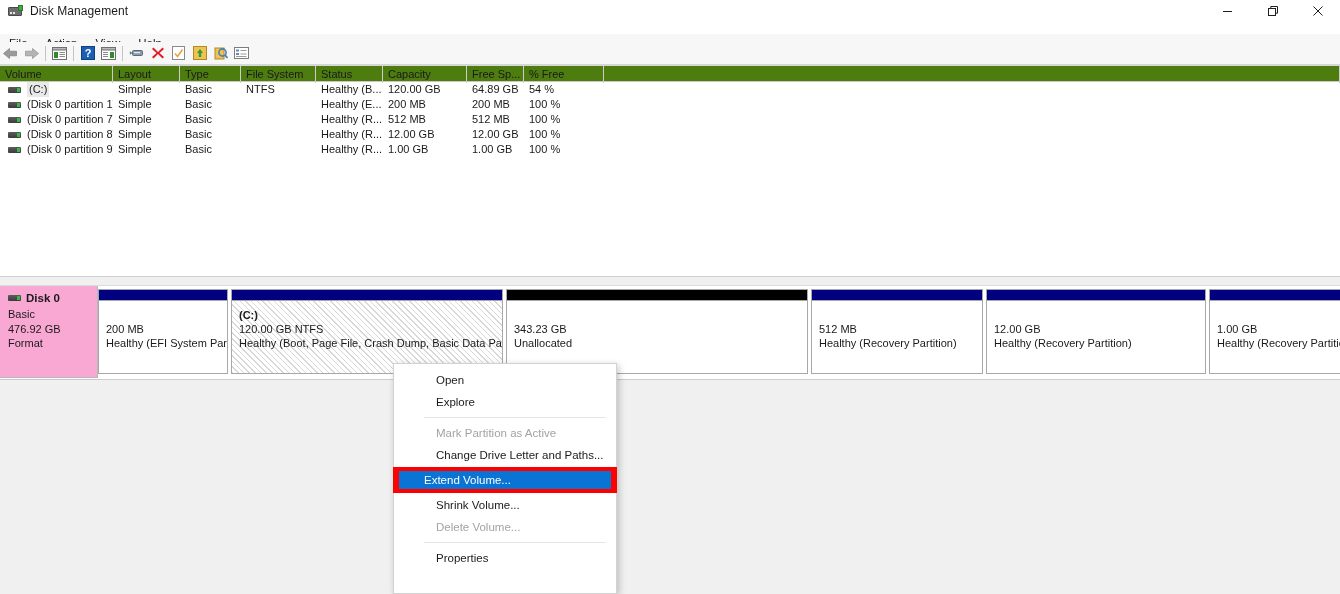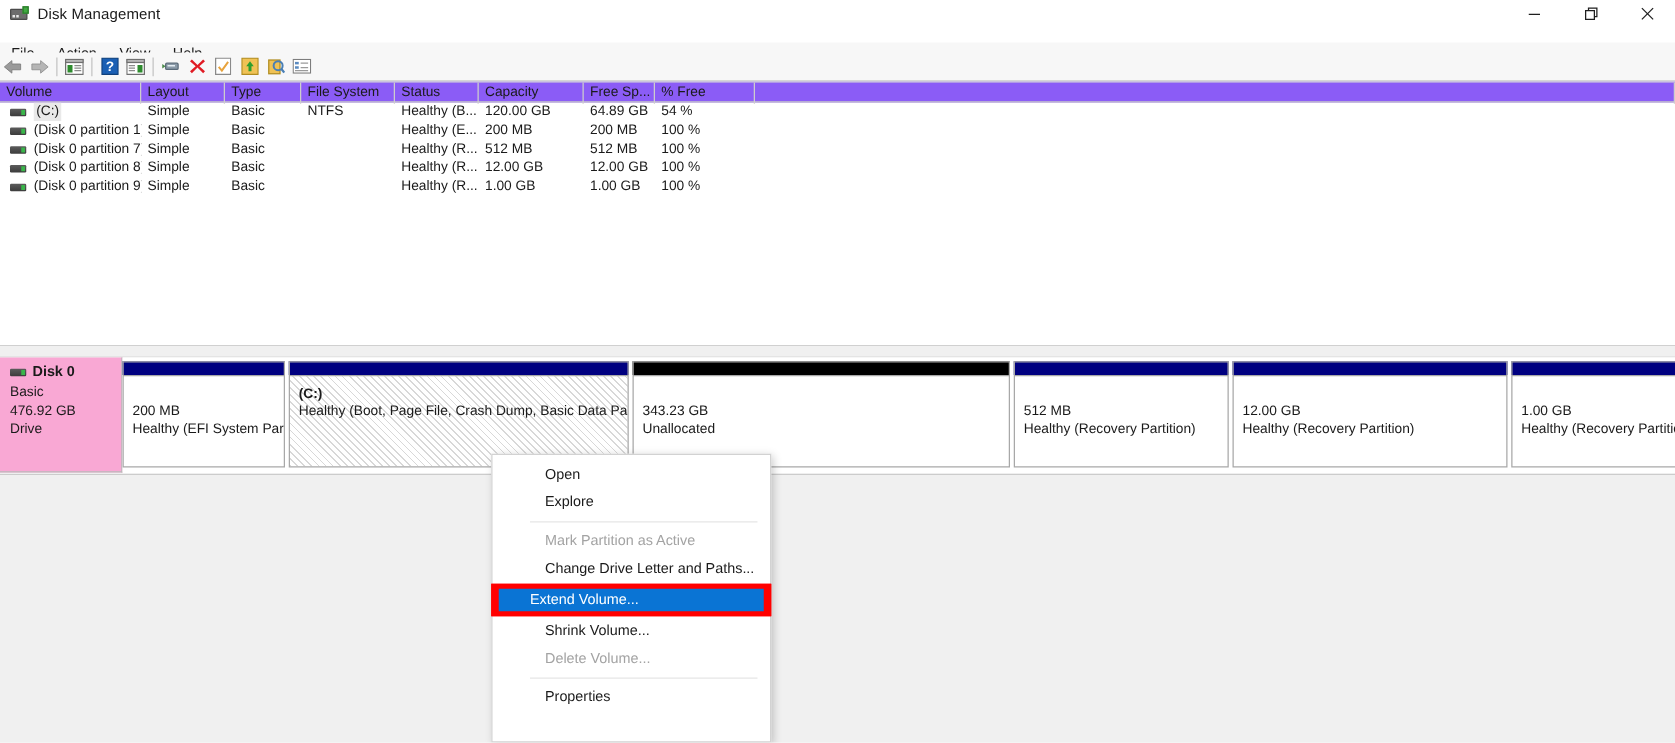--- a/index.html
+++ b/index.html
@@ -58,21 +58,21 @@
   }
   .tb-item { width: 21px; height: 21px; display: flex; align-items: center; justify-content: center; }
   .tb-sep { width: 1px; height: 15px; background: #c4c4c4; margin: 0 3px; }
 
   
   .vol-table {
     position: absolute; left: 0; top: 65px; width: 1340px; height: 212px;
     background: #ffffff; border-bottom: 1px solid #d0d0d0;
   }
   .vt-head {
-    display: flex; height: 17px; background: #8b5cf6;
+    display: flex; height: 17px; background: #4d7c0f;
     border-bottom: 1px solid #c8c8c8; border-top: 1px solid #d8d8d8;
   }
   .vt-head .th {
     font-size: 11px; color: #1a1a1a; padding: 2px 0 0 5px;
     border-right: 1px solid #cdcdcd; height: 17px; line-height: 13px;
     overflow: hidden; white-space: nowrap;
   }
   .vt-body { font-size: 11px; color: #1a1a1a; }
   .vt-row { display: flex; height: 15px; align-items: center; }
   .vt-row .td {
@@ -373,35 +373,36 @@
 
   <div class="diskpanel">
     <div class="diskrow">
       <div class="disk-info">
         <div class="dtitle">
           <span class="vol-ico"></span>
           <span class="dname">Disk 0</span>
         </div>
         <div class="dline">Basic</div>
         <div class="dline">476.92 GB</div>
-        <div class="dline">Drive</div>
+        <div class="dline">Format</div>
       </div>
       <div class="parts" id="parts">
           <div class="part" style="width: 130px;">
             <div class="cap"></div>
             <div class="body">
               <div class="l">&nbsp;</div>
               <div class="l">200 MB</div>
               <div class="l">Healthy (EFI System Part</div>
             </div>
           </div>
           <div class="part hatched" style="width: 272px;">
             <div class="cap"></div>
             <div class="body">
               <div class="l b">(C:)</div>
+              <div class="l">120.00 GB NTFS</div>
               <div class="l">Healthy (Boot, Page File, Crash Dump, Basic Data Partitio</div>
             </div>
           </div>
           <div class="part unalloc" style="width: 302px;">
             <div class="cap"></div>
             <div class="body">
               <div class="l">&nbsp;</div>
               <div class="l">343.23 GB</div>
               <div class="l">Unallocated</div>
             </div>

